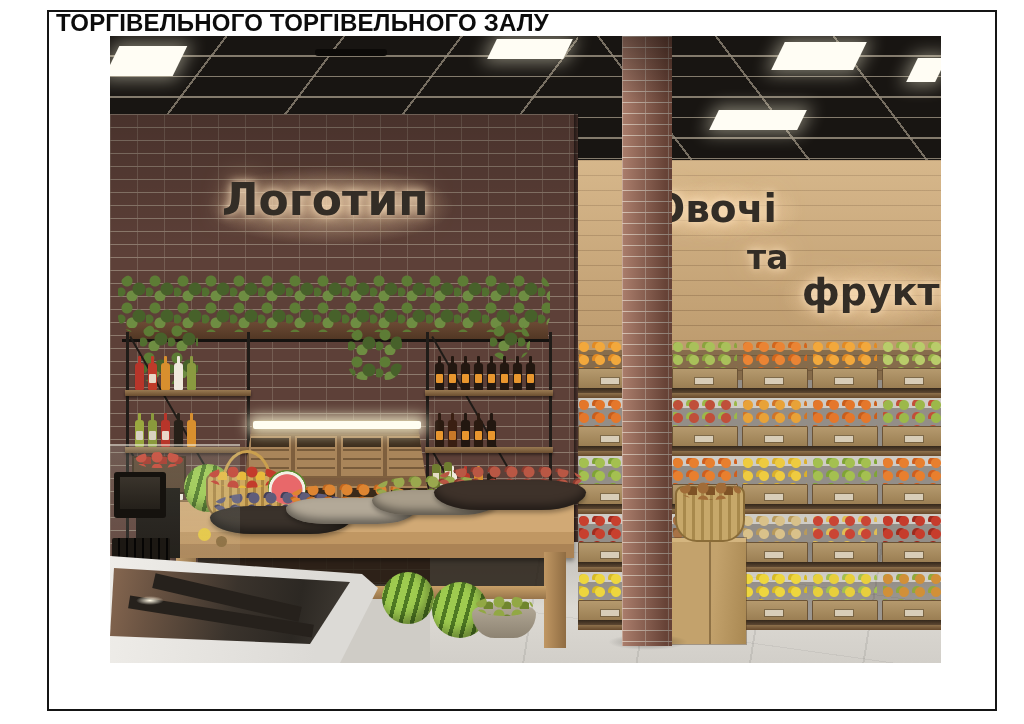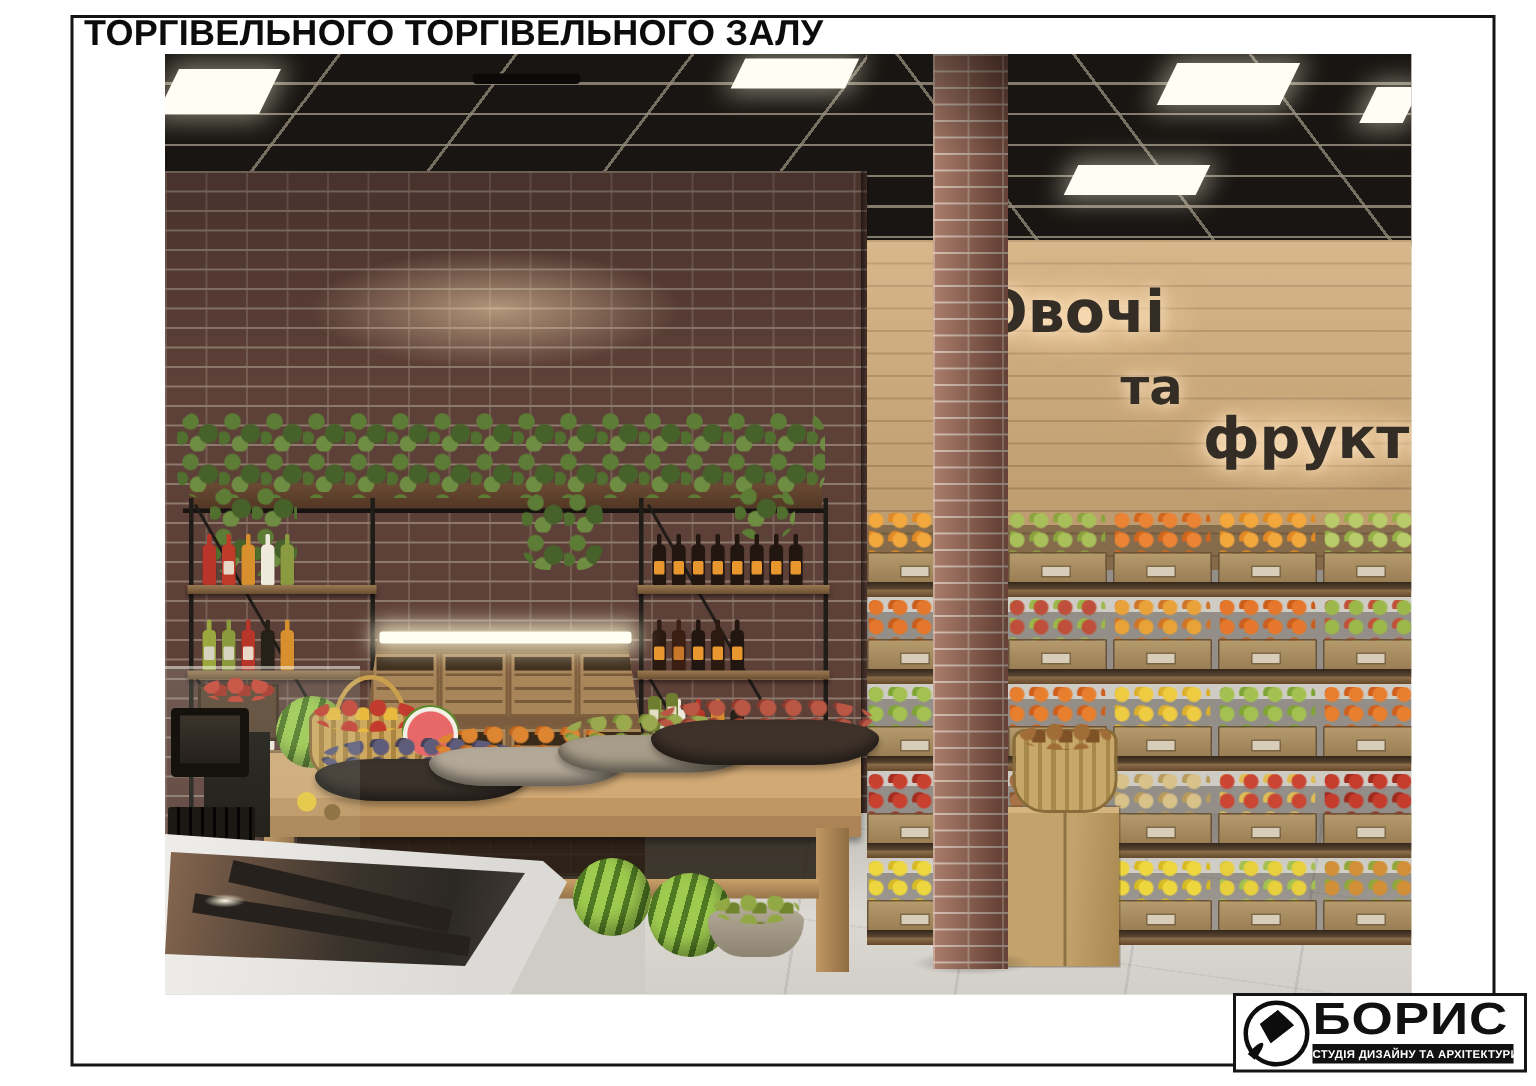--- a/index.html
+++ b/index.html
@@ -138,20 +138,21 @@
     <div class="panel" style="left:668px;top:6px;width:82px;height:28px;"></div>
     <div class="panel" style="left:604px;top:74px;width:88px;height:20px;"></div>
     <div class="panel" style="left:802px;top:22px;width:29px;height:24px;"></div>
     <div class="tracklight" style="left:205px;top:13px;width:72px;height:7px;"></div>
 
     <div class="brickwall" style="left:0;top:78px;width:468px;height:470px;"></div>
     <div class="wallseam" style="left:464px;top:78px;width:5px;height:430px;"></div>
     <div class="woodwall" style="left:468px;top:124px;width:363px;height:220px;"></div>
 
     <div class="signglow" style="left:95px;top:130px;width:250px;height:80px;"></div>
+    <div class="sign" style="left:112px;top:138px;font-size:44px;">Логотип</div>
     <div class="signglow" style="left:525px;top:145px;width:170px;height:60px;"></div>
     <div class="signglow" style="left:670px;top:225px;width:180px;height:70px;"></div>
     <div class="sign" style="left:542px;top:150px;font-size:39px;">Овочі</div>
     <div class="sign" style="left:637px;top:202px;font-size:33px;">та</div>
     <div class="sign" style="left:692px;top:234px;font-size:38px;">фрукти</div>
 
     <div class="planter" style="left:16px;top:286px;width:422px;height:18px;"></div>
     <div class="metalbar" style="left:12px;top:303px;width:430px;height:3px;"></div>
     <div class="garland" style="left:8px;top:238px;width:432px;height:58px;"></div>
     <div class="garland" style="left:30px;top:288px;width:58px;height:60px;"></div>
@@ -527,21 +528,13 @@
     </div>
     <div class="fridge" style="left:0;top:508px;width:300px;height:119px;">
       <div class="body"></div>
       <div class="glass"></div>
       <div class="divider" style="left:42px;top:46px;width:150px;height:15px;transform:rotate(13deg);"></div>
       <div class="divider" style="left:18px;top:66px;width:186px;height:13px;transform:rotate(9deg);"></div>
       <div class="glint" style="left:26px;top:52px;width:28px;height:9px;"></div>
     </div>
   </div>
 
-  <div class="logo">
-    <div class="logo-icon">
-      <div class="brush"></div>
-      <div class="handle" style="border:none;background:#0d0d0d;"></div>
-    </div>
-    <div class="logo-name">БОРИС</div>
-    <div class="logo-tag">СТУДІЯ ДИЗАЙНУ ТА АРХІТЕКТУРИ</div>
-  </div>
 </div>
 
 </body></html>

